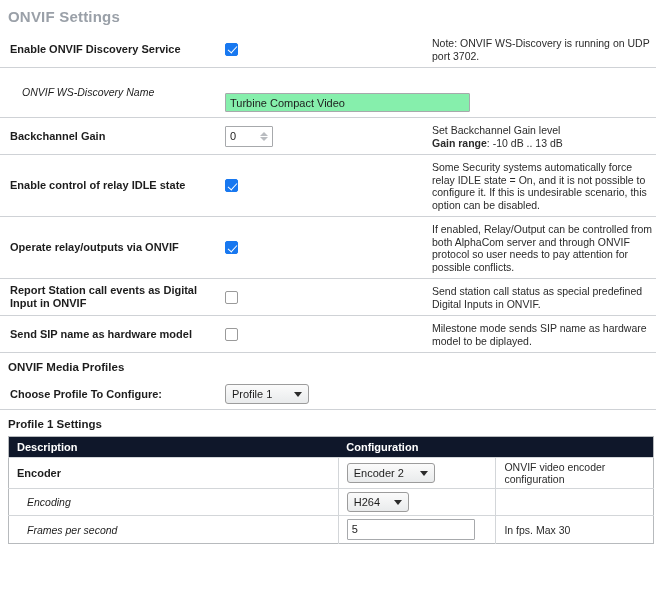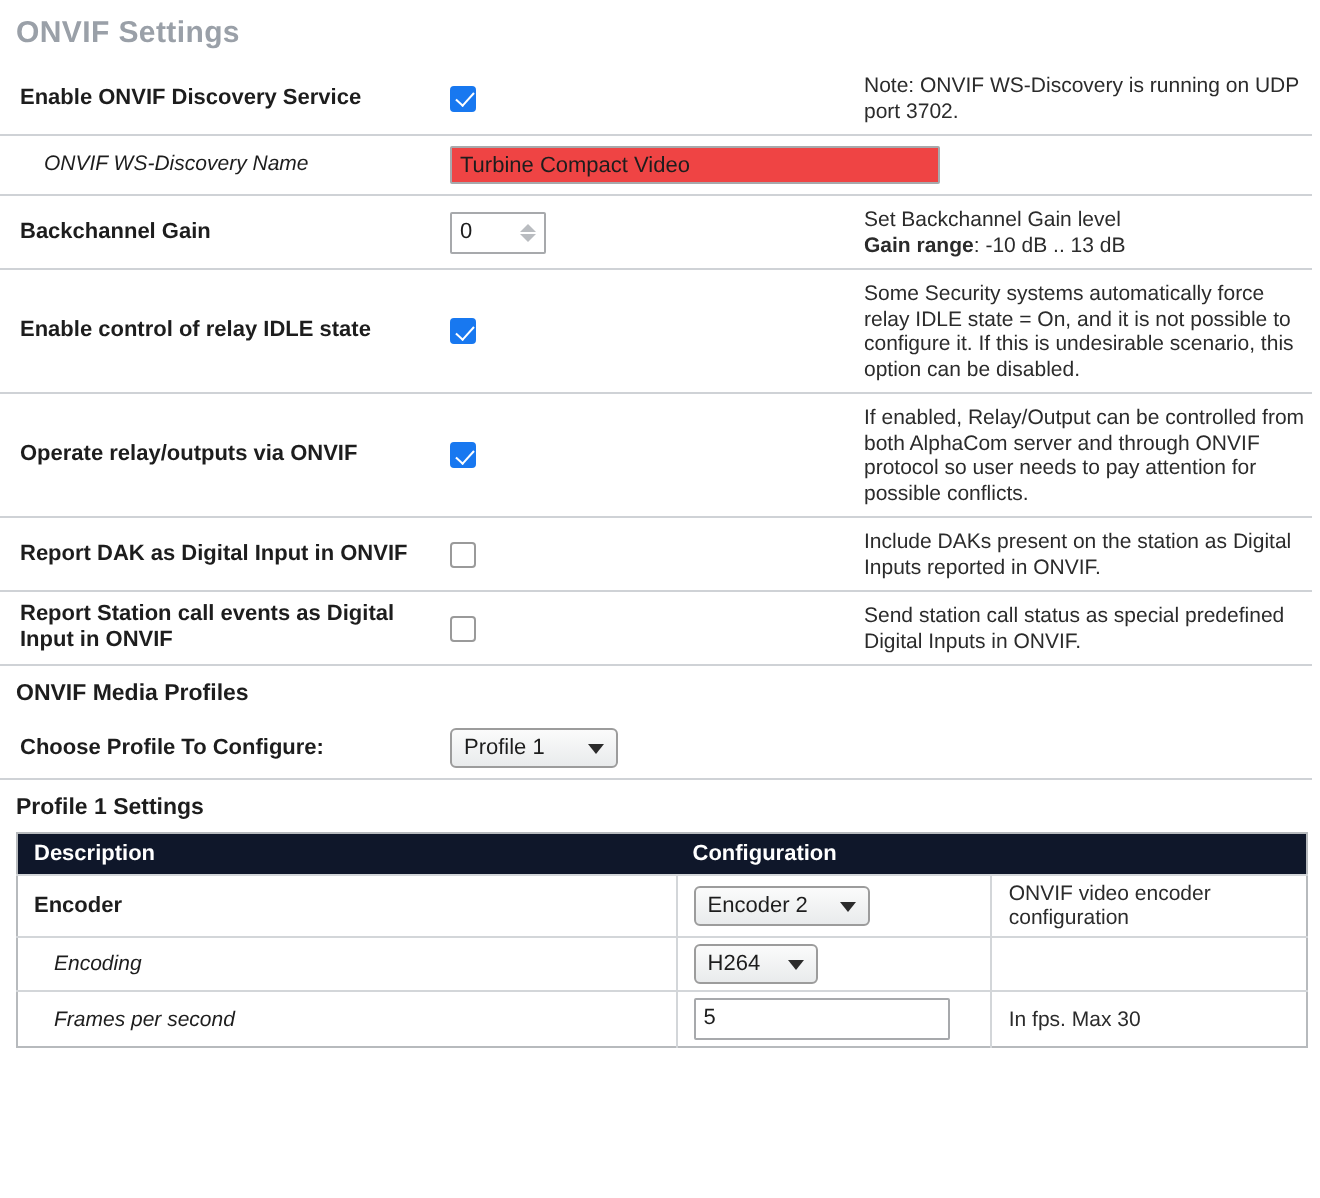--- a/index.html
+++ b/index.html
@@ -92,27 +92,28 @@
     border-width: 0 1.8px 1.8px 0;
     transform: rotate(42deg);
   }
 
   
   .txt {
     box-sizing: border-box;
     width: 245px;
     height: 19px;
     border: 1px solid #a7a9ac;
-    background: #ef4444;
+    background: #86efac;
     font-family: "Liberation Sans", sans-serif;
     font-size: 11px;
     color: #1d1d1d;
     padding: 1px 4px;
     outline: none;
     border-radius: 1px;
+    margin-top: 20px;
   }
 
   
   .spin {
     position: relative;
     display: inline-block;
     box-sizing: border-box;
     border: 1px solid #a7a9ac;
     background: #ffffff;
     height: 21px;
@@ -298,44 +299,44 @@
         <span class="lbl-bold">Operate relay/outputs via ONVIF</span>
       </td>
       <td class="col-control">
         <span class="cb on"></span>
       </td>
       <td class="col-note">
         <div class="note">If enabled, Relay/Output can be controlled from both AlphaCom server and through ONVIF protocol so user needs to pay attention for possible conflicts.</div>
       </td>
     </tr>
 
-    <tr>
-      <td class="col-label">
-        <span class="lbl-bold">Report DAK as Digital Input in ONVIF</span>
+
+    <tr>
+      <td class="col-label">
+        <span class="lbl-bold">Report Station call events as Digital Input in ONVIF</span>
       </td>
       <td class="col-control">
         <span class="cb"></span>
       </td>
       <td class="col-note">
-        <div class="note">Include DAKs present on the station as Digital Inputs reported in ONVIF.</div>
-      </td>
-    </tr>
-
-    <tr>
-      <td class="col-label">
-        <span class="lbl-bold">Report Station call events as Digital Input in ONVIF</span>
+        <div class="note">Send station call status as special predefined Digital Inputs in ONVIF.</div>
+      </td>
+    </tr>
+
+    <tr>
+      <td class="col-label">
+        <span class="lbl-bold">Send SIP name as hardware model</span>
       </td>
       <td class="col-control">
         <span class="cb"></span>
       </td>
       <td class="col-note">
-        <div class="note">Send station call status as special predefined Digital Inputs in ONVIF.</div>
-      </td>
-    </tr>
-
+        <div class="note">Milestone mode sends SIP name as hardware model to be diplayed.</div>
+      </td>
+    </tr>
 
   </tbody>
 </table>
 
 <div class="hr-line"></div>
 
 <div class="sec-head">ONVIF Media Profiles</div>
 
 <table class="settings-block">
   <tbody>

